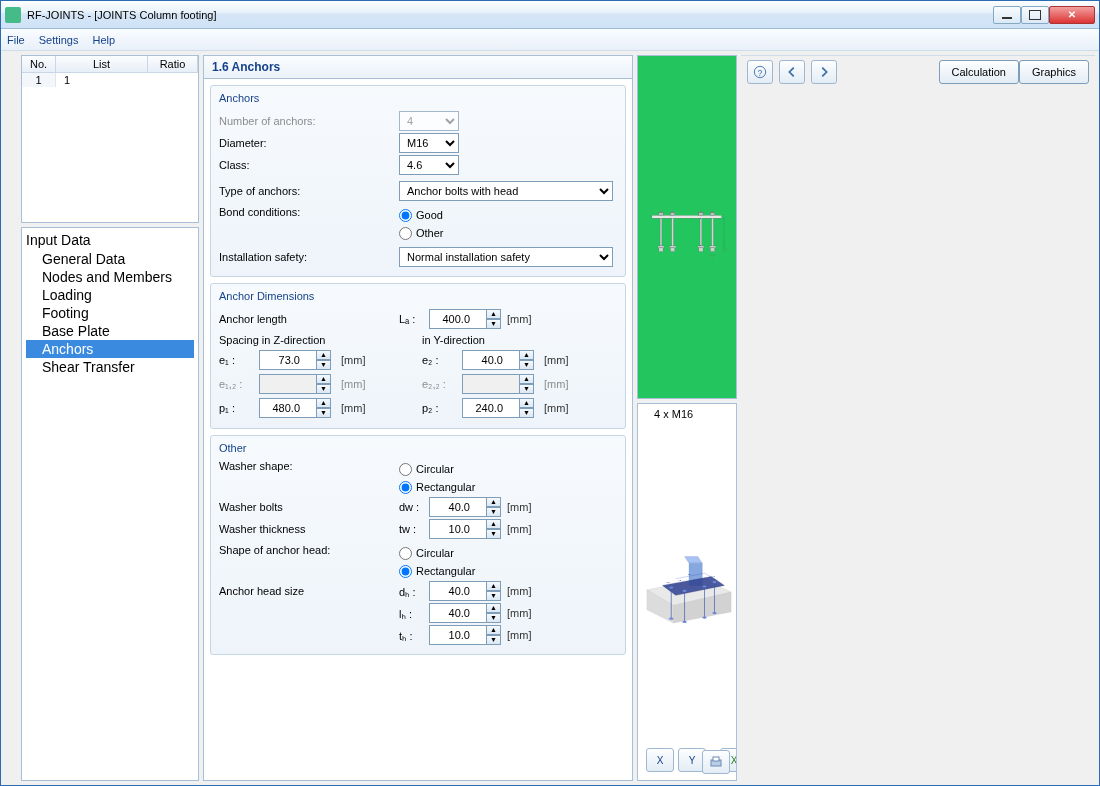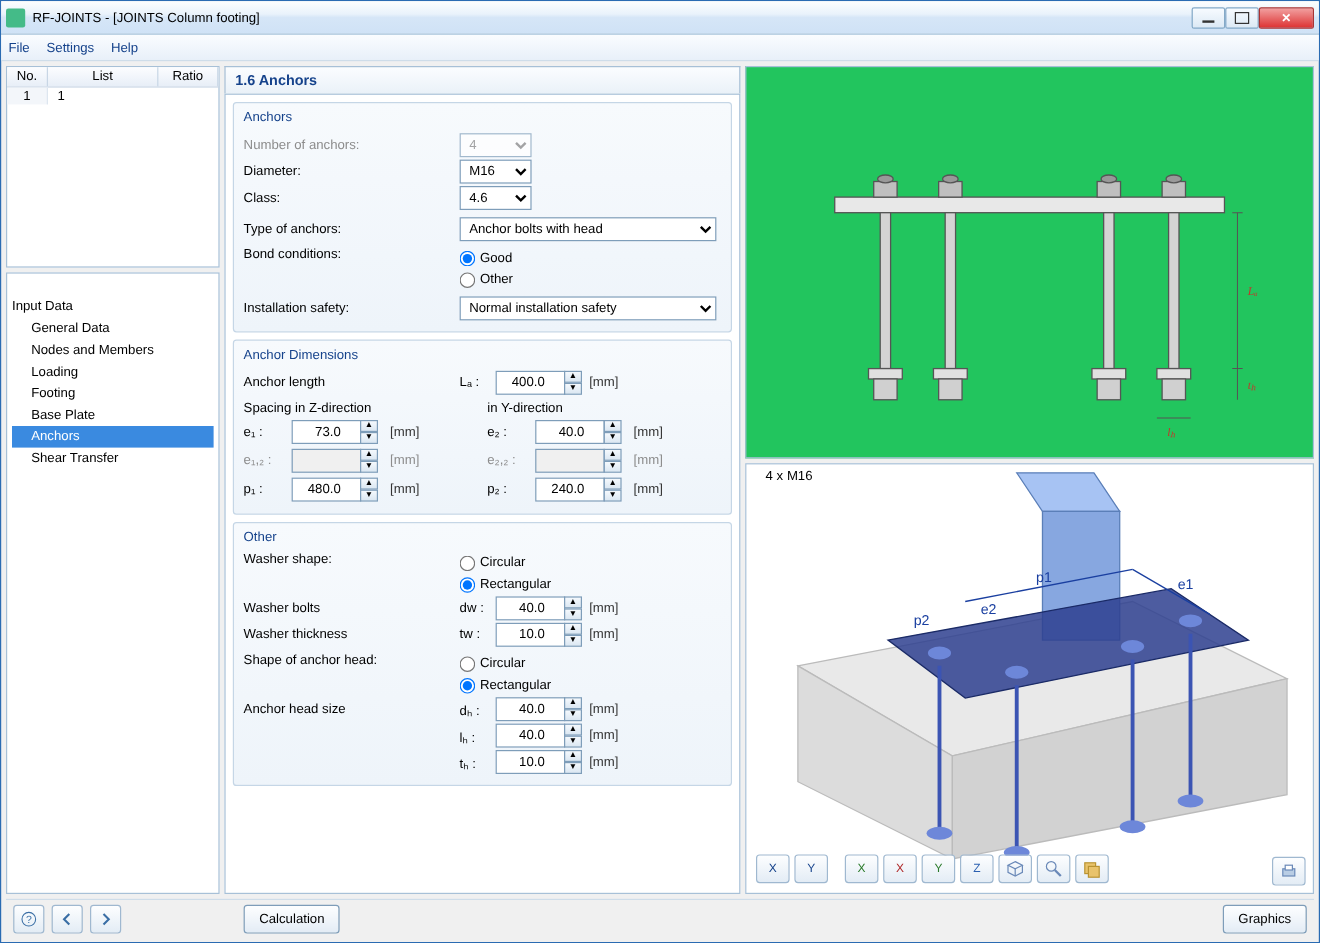--- a/index.html
+++ b/index.html
@@ -21,36 +21,36 @@
   .titlebar .appicon{width:16px;height:16px;background:#4b8; border-radius:2px;}
   .titletext{color:#000;}
   .titlebar-right{display:flex;gap:0;}
   .winbtn{width:28px;height:18px;border:1px solid #84a9c7;background:linear-gradient(#f7fbff,#dce9f5);border-radius:2px;display:flex;align-items:center;justify-content:center;font-size:10px;}
   .winbtn.min::before{content:"";display:block;width:10px;height:2px;background:#333;margin-top:6px;}
   .winbtn.max::before{content:"";display:block;width:10px;height:8px;border:1.5px solid #333;}
   .winbtn.close{background:linear-gradient(#f2a0a0,#d33);border-color:#a33;width:46px;color:#fff;font-weight:bold;}
   .winbtn.close::before{content:"✕";color:#fff;}
   .menubar{height:22px;background:linear-gradient(#fafcff,#e8f0f9);display:flex;align-items:center;padding:0 6px;gap:14px;border-bottom:1px solid #cfdde9;}
   .menubar span{color:#15428b;}
-  .client{flex:1; display:flex; flex-direction:column; padding:4px; gap:4px;}
+  .client{flex:1; display:flex; flex-direction:row; padding:4px; gap:4px;margin-left:16px;}
   .upper{flex:1; display:flex; gap:4px; min-height:0;}
   .leftpanel{width:178px; display:flex; flex-direction:column; gap:4px;}
   .panel{background:#fff;border:1px solid #a7c0d7;}
   .grid{flex:0 0 168px; display:flex;flex-direction:column;}
   .gridhead{display:flex;background:linear-gradient(#fcfdff,#e7eef7);border-bottom:1px solid #c8d6e5;font-size:11px;}
   .ghcell{border-right:1px solid #c8d6e5;padding:2px 4px;text-align:center;}
   .ghcell.no{width:34px;}
   .ghcell.list{flex:1;}
   .ghcell.ratio{width:50px;}
   .gridbody{flex:1;}
   .gridrow{display:flex;font-size:11px;}
   .gridrow .gc{padding:1px 4px;}
   .gridrow .gc.no{width:34px;text-align:center;background:#f3f6fa;border-right:1px solid #dde6ef;}
   .gridrow .gc.list{flex:1;padding-left:8px;}
-  .tree{flex:1;padding:19px 4px;font-size:11px;line-height:16px;}
+  .tree{flex:1;padding:4px 4px;font-size:14px;line-height:16px;}
   .tree .root{margin-bottom:2px;}
   .tree .item{padding:1px 2px 1px 16px;white-space:nowrap;}
   .tree .item.sel{background:#3a8ae0;color:#fff;}
   .centerpanel{flex:1; display:flex; gap:4px; min-height:0;}
   .form{flex:0 0 430px; display:flex;flex-direction:column;}
   .formhead{background:linear-gradient(#fbfdff,#eaf1f8);border:1px solid #a7c0d7;border-bottom:none;color:#15428b;font-weight:bold;padding:4px 8px;font-size:12px;}
   .formbody{flex:1;border:1px solid #a7c0d7;background:#fff;padding:6px;display:flex;flex-direction:column;gap:6px;overflow:hidden;}
   .group{border-top:1px solid transparent;background:linear-gradient(#f7fafd 0%, #eef4fa 100%);border:1px solid #c5d6e6;border-radius:3px;padding:6px 8px 8px;}
   .group .gtitle{color:#15428b;margin-bottom:6px;font-size:11px;}
   .row{display:flex;align-items:center;min-height:22px;}

